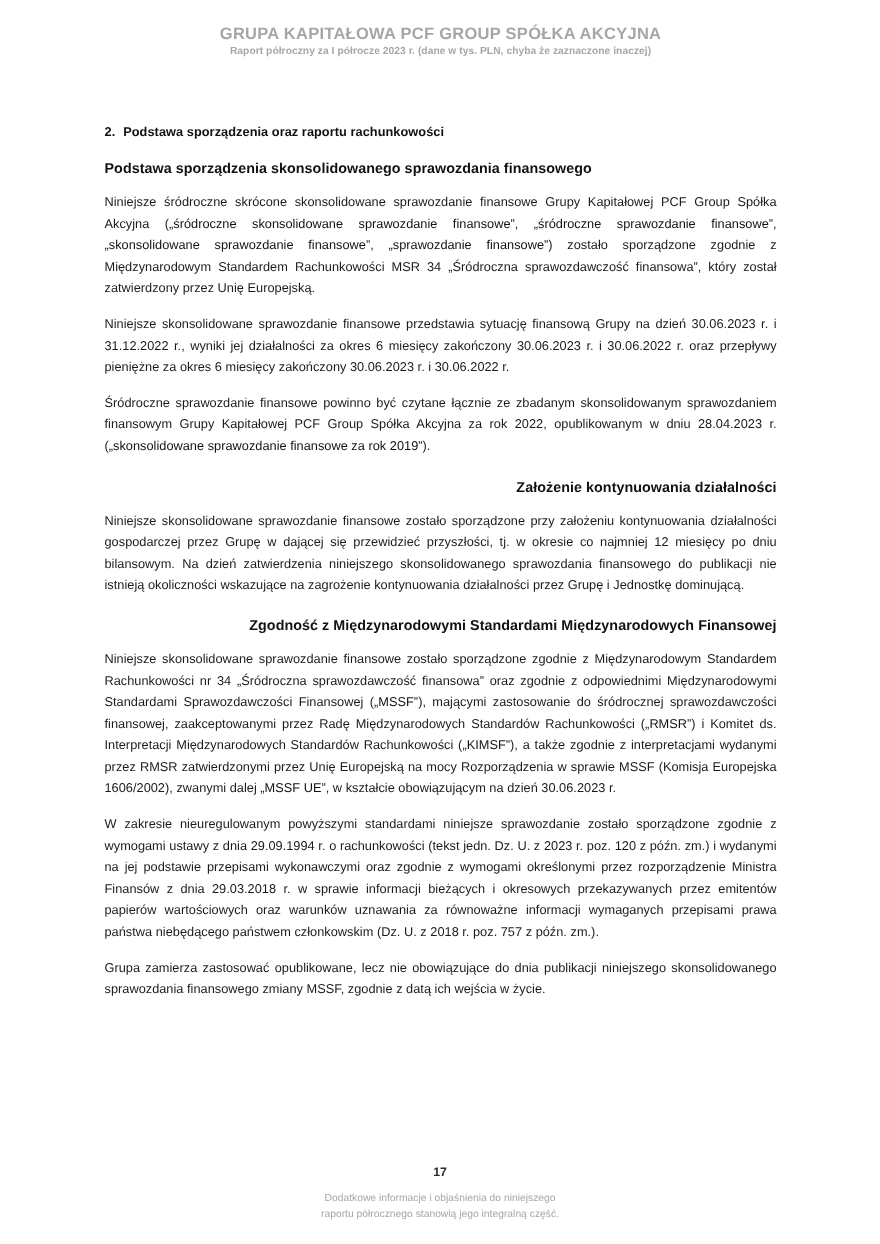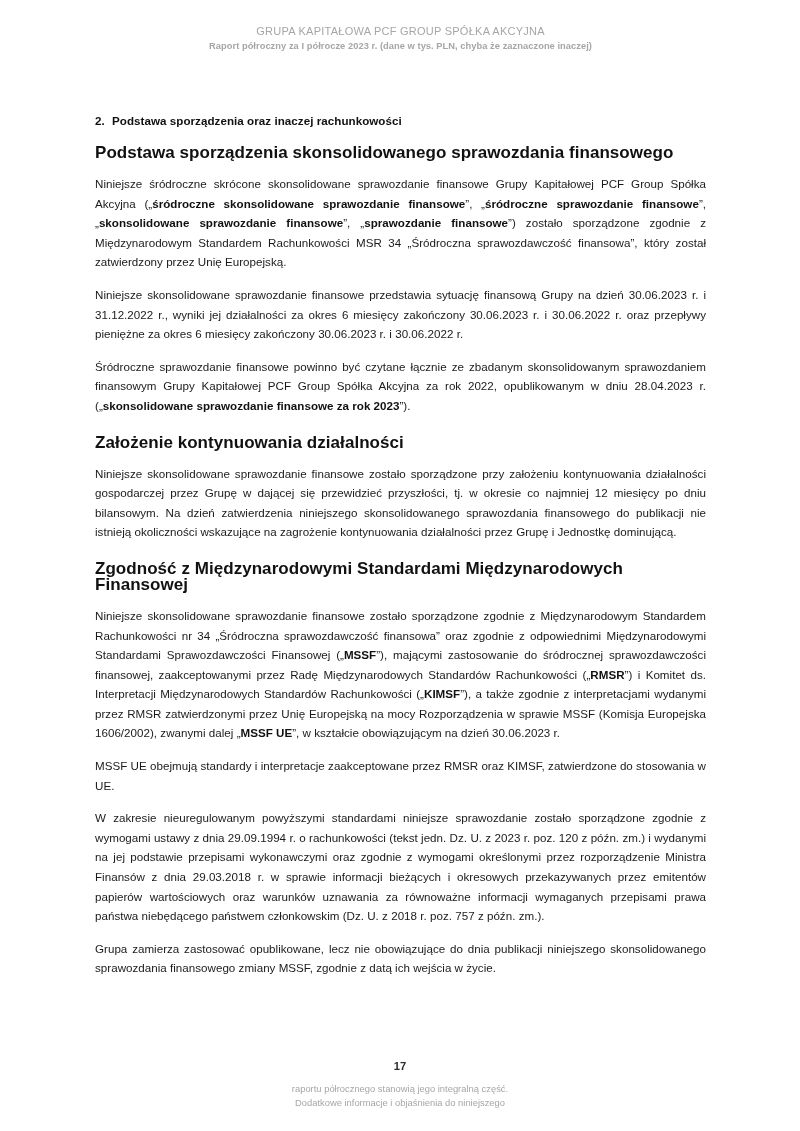--- a/index.html
+++ b/index.html
@@ -25,22 +25,22 @@
   
   .doc-header {
     position: absolute;
     top: 24px;
     left: 95px;
     width: 611px;
     text-align: center;
     color: #a6a6a6;
   }
   .doc-header .line1 {
-    font-size: 11px;
-    font-weight: normal;
+    font-size: 15px;
+    font-weight: bold;
     letter-spacing: 0.25px;
     line-height: 14px;
   }
   .doc-header .line2 {
     font-size: 9.3px;
     font-weight: bold;
     letter-spacing: 0.05px;
     line-height: 14px;
     margin-top: 1px;
   }
@@ -60,40 +60,40 @@
     margin: 0 0 16px 0;
     color: #111111;
     letter-spacing: 0.05px;
   }
   h2.section-title .num {
     display: inline-block;
     min-width: 17px;
   }
 
   h3.sub-title {
-    font-size: 17px;
+    font-size: 13px;
     font-weight: bold;
     line-height: 16px;
     margin: 0 0 13px 0;
     color: #111111;
     letter-spacing: 0.05px;
   }
-  h3.sub-title.spaced { margin-top: 19px; }
+  h3.sub-title.spaced { margin-top: 19px; text-align: right; }
 
   p.para {
     font-size: 11.6px;
     line-height: 19.6px;
     margin: 0 0 13px 0;
     text-align: justify;
     text-justify: inter-word;
     color: #1a1a1a;
     letter-spacing: 0.02px;
   }
   p.para:last-child { margin-bottom: 0; }
-  p.para b { font-weight: bold; color: #111111; }
+  p.para b { font-weight: normal; color: #111111; }
 
   
   .page-number {
     position: absolute;
     top: 1060px;
     left: 0;
     width: 800px;
     text-align: center;
     font-size: 11.2px;
     font-weight: bold;
@@ -116,46 +116,45 @@
 <div class="page">
 
   <div class="doc-header">
     <div class="line1">GRUPA KAPITAŁOWA PCF GROUP SPÓŁKA AKCYJNA</div>
     <div class="line2">Raport półroczny za I półrocze 2023 r. (dane w tys. PLN, chyba że zaznaczone inaczej)</div>
   </div>
 
   <div class="content">
 
     <h2 class="section-title">
-      <span class="num">2.</span><span>Podstawa sporządzenia oraz inaczej rachunkowości</span>
+      <span class="num">2.</span><span>Podstawa sporządzenia oraz raportu rachunkowości</span>
     </h2>
 
     <h3 class="sub-title">Podstawa sporządzenia skonsolidowanego sprawozdania finansowego</h3>
 
     <p class="para"><span>Niniejsze śródroczne skrócone skonsolidowane sprawozdanie finansowe Grupy Kapitałowej PCF Group Spółka Akcyjna („</span><b>śródroczne skonsolidowane sprawozdanie finansowe</b><span>”, „</span><b>śródroczne sprawozdanie finansowe</b><span>”, „</span><b>skonsolidowane sprawozdanie finansowe</b><span>”, „</span><b>sprawozdanie finansowe</b><span>”) zostało sporządzone zgodnie z Międzynarodowym Standardem Rachunkowości MSR 34 „Śródroczna sprawozdawczość finansowa”, który został zatwierdzony przez Unię Europejską.</span></p>
 
     <p class="para">Niniejsze skonsolidowane sprawozdanie finansowe przedstawia sytuację finansową Grupy na dzień 30.06.2023 r. i 31.12.2022 r., wyniki jej działalności za okres 6 miesięcy zakończony 30.06.2023 r. i 30.06.2022 r. oraz przepływy pieniężne za okres 6 miesięcy zakończony 30.06.2023 r. i 30.06.2022 r.</p>
 
-    <p class="para"><span>Śródroczne sprawozdanie finansowe powinno być czytane łącznie ze zbadanym skonsolidowanym sprawozdaniem finansowym Grupy Kapitałowej PCF Group Spółka Akcyjna za rok 2022, opublikowanym w dniu 28.04.2023 r. („</span><b>skonsolidowane sprawozdanie finansowe za rok 2023</b><span>”).</span></p>
+    <p class="para"><span>Śródroczne sprawozdanie finansowe powinno być czytane łącznie ze zbadanym skonsolidowanym sprawozdaniem finansowym Grupy Kapitałowej PCF Group Spółka Akcyjna za rok 2022, opublikowanym w dniu 28.04.2023 r. („</span><b>skonsolidowane sprawozdanie finansowe za rok 2019</b><span>”).</span></p>
 
     <h3 class="sub-title spaced">Założenie kontynuowania działalności</h3>
 
     <p class="para">Niniejsze skonsolidowane sprawozdanie finansowe zostało sporządzone przy założeniu kontynuowania działalności gospodarczej przez Grupę w dającej się przewidzieć przyszłości, tj. w okresie co najmniej 12 miesięcy po dniu bilansowym. Na dzień zatwierdzenia niniejszego skonsolidowanego sprawozdania finansowego do publikacji nie istnieją okoliczności wskazujące na zagrożenie kontynuowania działalności przez Grupę i Jednostkę dominującą.</p>
 
     <h3 class="sub-title spaced">Zgodność z Międzynarodowymi Standardami Międzynarodowych Finansowej</h3>
 
     <p class="para"><span>Niniejsze skonsolidowane sprawozdanie finansowe zostało sporządzone zgodnie z Międzynarodowym Standardem Rachunkowości nr 34 „Śródroczna sprawozdawczość finansowa” oraz zgodnie z odpowiednimi Międzynarodowymi Standardami Sprawozdawczości Finansowej („</span><b>MSSF</b><span>”), mającymi zastosowanie do śródrocznej sprawozdawczości finansowej, zaakceptowanymi przez Radę Międzynarodowych Standardów Rachunkowości („</span><b>RMSR</b><span>”) i Komitet ds. Interpretacji Międzynarodowych Standardów Rachunkowości („</span><b>KIMSF</b><span>”), a także zgodnie z interpretacjami wydanymi przez RMSR zatwierdzonymi przez Unię Europejską na mocy Rozporządzenia w sprawie MSSF (Komisja Europejska 1606/2002), zwanymi dalej „</span><b>MSSF UE</b><span>”, w kształcie obowiązującym na dzień 30.06.2023 r.</span></p>
 
-    <p class="para">MSSF UE obejmują standardy i interpretacje zaakceptowane przez RMSR oraz KIMSF, zatwierdzone do stosowania w UE.</p>
 
     <p class="para">W zakresie nieuregulowanym powyższymi standardami niniejsze sprawozdanie zostało sporządzone zgodnie z wymogami ustawy z dnia 29.09.1994 r. o rachunkowości (tekst jedn. Dz. U. z 2023 r. poz. 120 z późn. zm.) i wydanymi na jej podstawie przepisami wykonawczymi oraz zgodnie z wymogami określonymi przez rozporządzenie Ministra Finansów z dnia 29.03.2018 r. w sprawie informacji bieżących i okresowych przekazywanych przez emitentów papierów wartościowych oraz warunków uznawania za równoważne informacji wymaganych przepisami prawa państwa niebędącego państwem członkowskim (Dz. U. z 2018 r. poz. 757 z późn. zm.).</p>
 
     <p class="para">Grupa zamierza zastosować opublikowane, lecz nie obowiązujące do dnia publikacji niniejszego skonsolidowanego sprawozdania finansowego zmiany MSSF, zgodnie z datą ich wejścia w życie.</p>
 
   </div>
 
   <div class="page-number">17</div>
   <div class="doc-footer">
+    <div>Dodatkowe informacje i objaśnienia do niniejszego</div>
     <div>raportu półrocznego stanowią jego integralną część.</div>
-    <div>Dodatkowe informacje i objaśnienia do niniejszego</div>
   </div>
 
 </div>
 
 </body></html>

